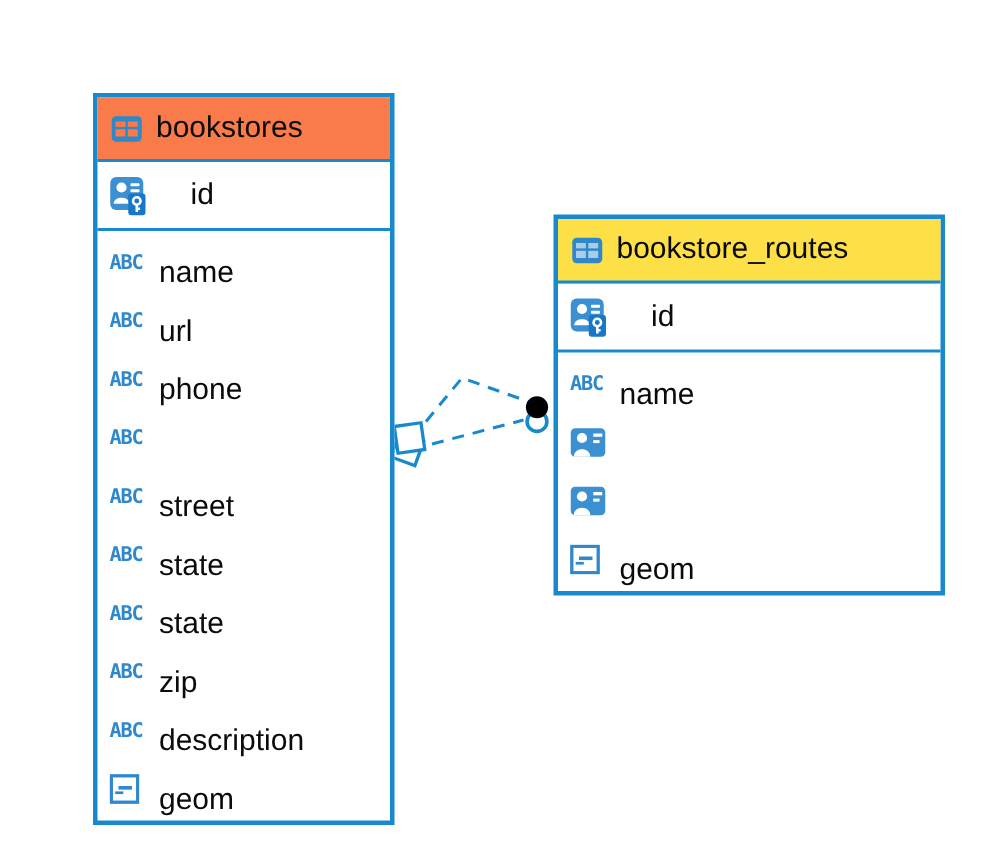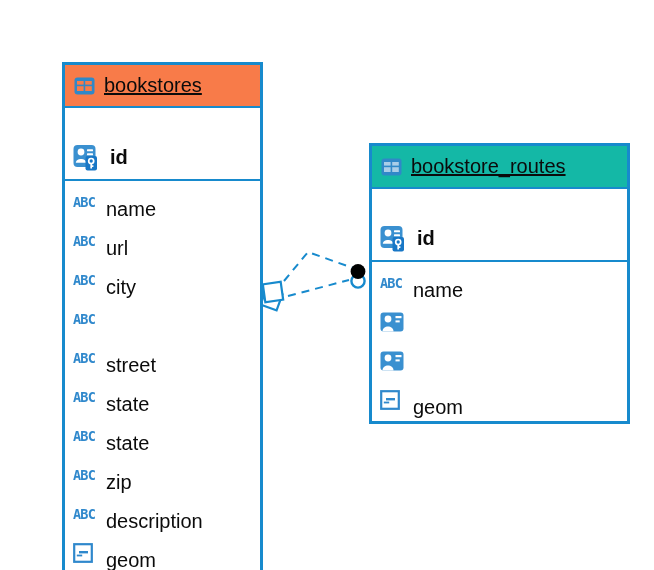--- a/index.html
+++ b/index.html
@@ -25,29 +25,28 @@
   }
   .erd-table.t-bookstores { left:62px; top:62px; width:201px; }
   .erd-table.t-bookstore_routes { left:369px; top:143px; width:261px; }
 
   .t-header {
     display:flex; align-items:center; gap:9px;
     height:43px; padding:0 6px 0 9px;
     border-bottom:2px solid var(--accent);
     font-size:20px; color:#0b0b0b;
     white-space:nowrap;
-    text-decoration:underline;
   }
   .t-header .hdr-icon { display:flex; align-items:center; flex:0 0 auto; }
 
   .pk-row {
-    display:flex; align-items:center; gap:7px;
+    display:flex; align-items:center; gap:24px;
     height:46px; padding-left:8px;
     border-bottom:2px solid var(--accent);
-    font-size:20px; font-weight:bold; color:#0b0b0b;margin-top:27px;
+    font-size:20px; font-weight:normal; color:#0b0b0b;
   }
   .pk-row .pk-icon { display:flex; align-items:center; flex:0 0 30px; }
 
   .t-cols { padding:1px 0 2px 0; }
   .col-row {
     display:flex; align-items:center;
     height:39px; padding-left:8px;
   }
   .type-icon {
     width:33px; flex:0 0 33px;
@@ -111,21 +110,21 @@
         <div class="col-row">
           <span class="type-icon abc">ABC</span>
           <span class="col-label">name</span>
         </div>
         <div class="col-row">
           <span class="type-icon abc">ABC</span>
           <span class="col-label">url</span>
         </div>
         <div class="col-row">
           <span class="type-icon abc">ABC</span>
-          <span class="col-label">city</span>
+          <span class="col-label">phone</span>
         </div>
         <div class="col-row">
           <span class="type-icon abc">ABC</span>
         </div>
         <div class="col-row">
           <span class="type-icon abc">ABC</span>
           <span class="col-label">street</span>
         </div>
         <div class="col-row">
           <span class="type-icon abc">ABC</span>
@@ -150,21 +149,21 @@
     <rect x="6" y="8" width="9" height="2.4" fill="#2f88cc"></rect>
     <rect x="3.8" y="11.6" width="5.4" height="1.8" fill="#2f88cc"></rect>
             </svg>
           </span>
           <span class="col-label">geom</span>
         </div>
       </div>
   </div>
 
   <div class="erd-table t-bookstore_routes">
-    <div class="t-header" style="background: #14b8a6;">
+    <div class="t-header" style="background: #fde047;">
       <span class="hdr-icon">
           <svg width="21" height="18" viewBox="0 0 21 18">
     <rect x="0.5" y="0.5" width="20" height="17" rx="3" fill="#3088c8"></rect>
     <rect x="3" y="4" width="6.6" height="3.6" fill="#a9cde8"></rect>
     <rect x="11.2" y="4" width="6.6" height="3.6" fill="#a9cde8"></rect>
     <rect x="3" y="9.2" width="6.6" height="4.8" fill="#a9cde8"></rect>
     <rect x="11.2" y="9.2" width="6.6" height="4.8" fill="#a9cde8"></rect>
           </svg>
         </span>
       <span class="t-title">bookstore_routes</span>

